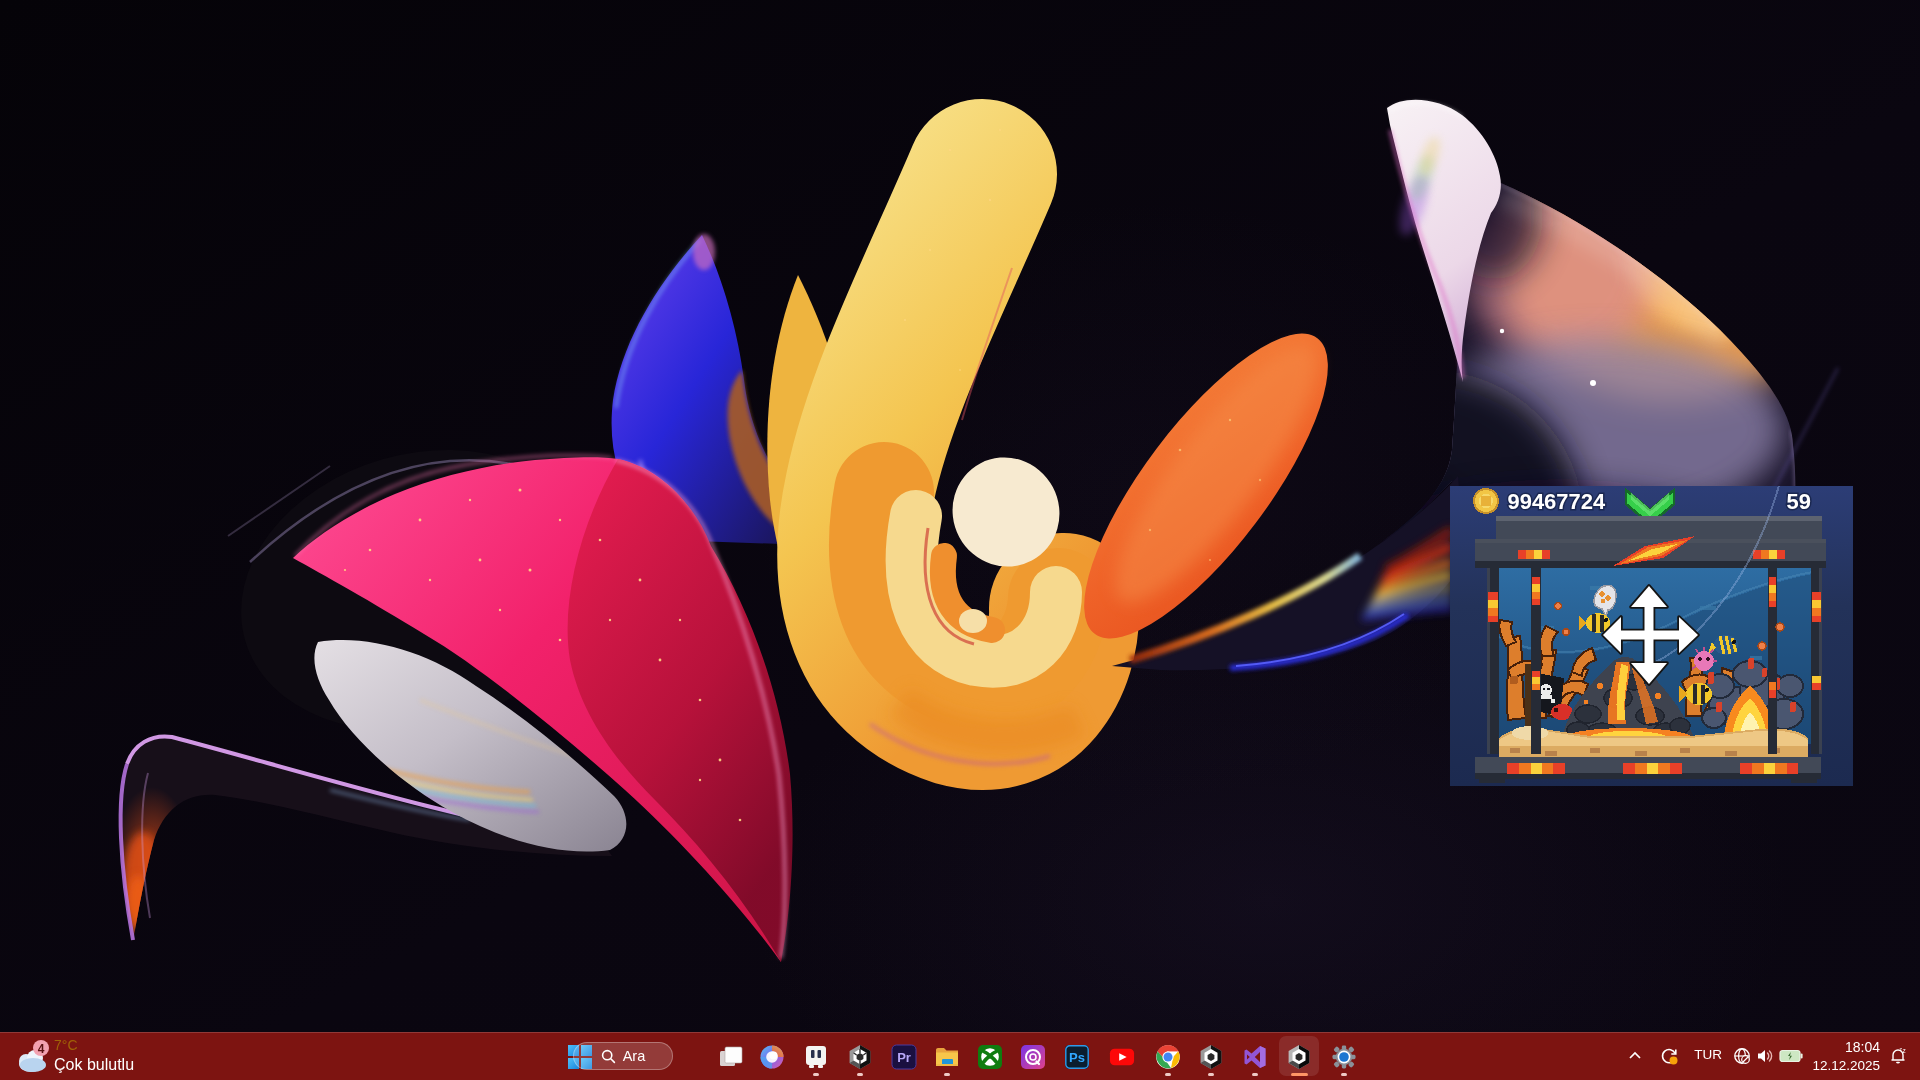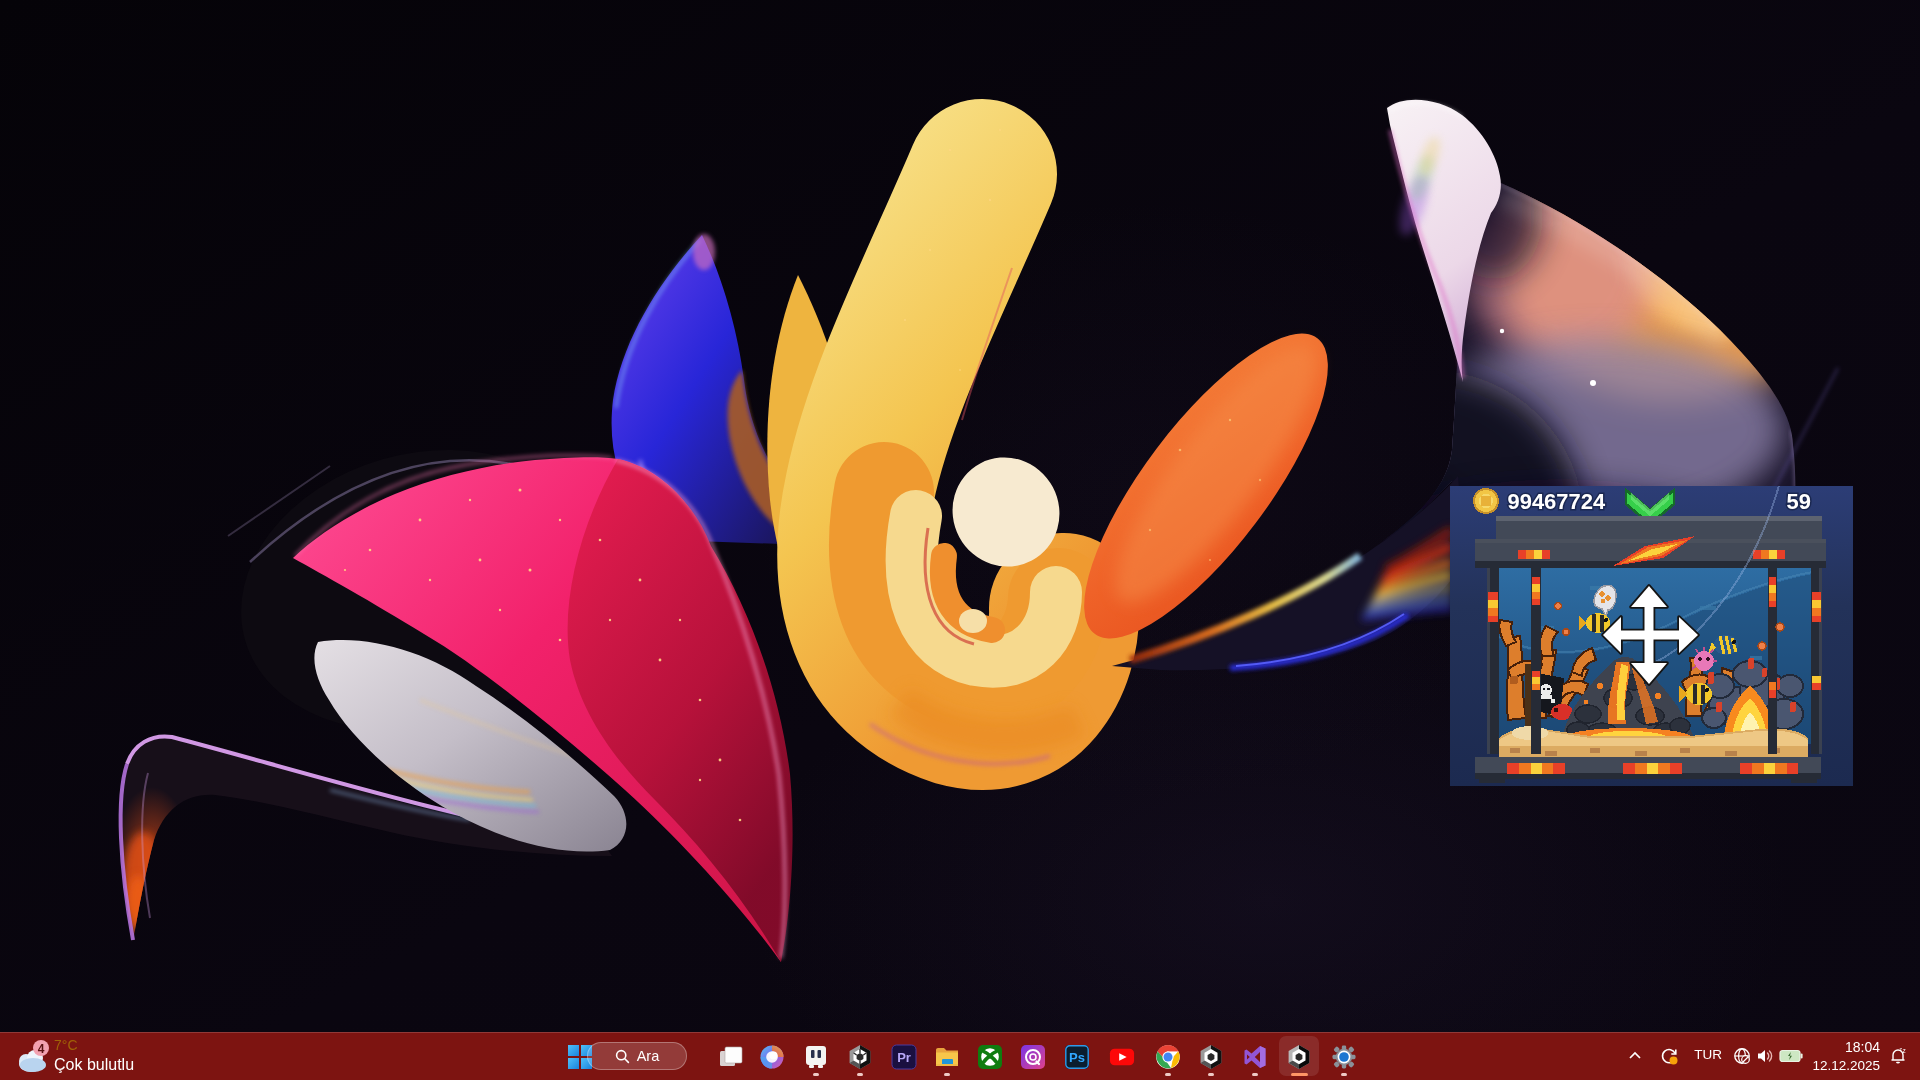--- a/index.html
+++ b/index.html
@@ -511,21 +511,21 @@
         <stop offset="0" stop-color="#4fc0f8"></stop>
         <stop offset="1" stop-color="#1a84dc"></stop>
       </linearGradient>
     </defs>
 <rect x="1" y="1" width="11" height="11" fill="url(#wing)"></rect>
     <rect x="14" y="1" width="11" height="11" fill="url(#wing)"></rect>
     <rect x="1" y="14" width="11" height="11" fill="url(#wing)"></rect>
     <rect x="14" y="14" width="11" height="11" fill="url(#wing)"></rect>
 </svg>
 
-<div style="position:absolute;left:587px;top:1042px;width:100px;height:28px;border-radius:14px;background:rgba(255,255,255,.17);border:1px solid rgba(255,255,255,.30);box-sizing:border-box;display:flex;align-items:center;justify-content:center;">
+<div style="position:absolute;left:573px;top:1042px;width:100px;height:28px;border-radius:14px;background:rgba(255,255,255,.17);border:1px solid rgba(255,255,255,.30);box-sizing:border-box;display:flex;align-items:center;justify-content:center;">
 <svg width="15" height="15" viewBox="0 0 15 15" style="margin-right:7px;">
       <circle cx="6.2" cy="6.2" r="4.6" fill="none" stroke="#fff" stroke-width="1.6"></circle>
       <line x1="9.8" y1="9.8" x2="13.4" y2="13.4" stroke="#fff" stroke-width="1.6" stroke-linecap="round"></line>
     </svg>
 <span style="color:#fff;font-size:14.5px;">Ara</span>
 </div>
 
 <svg class="ic" style="left:718px;" width="26" height="26" viewBox="0 0 26 26">
 <rect x="2" y="7" width="15" height="15" rx="1.5" fill="#d9d2d2"></rect>
 <rect x="7" y="3" width="17" height="16" rx="1.5" fill="#fdfdfd" stroke="#b0a5a5" stroke-width=".6"></rect>

